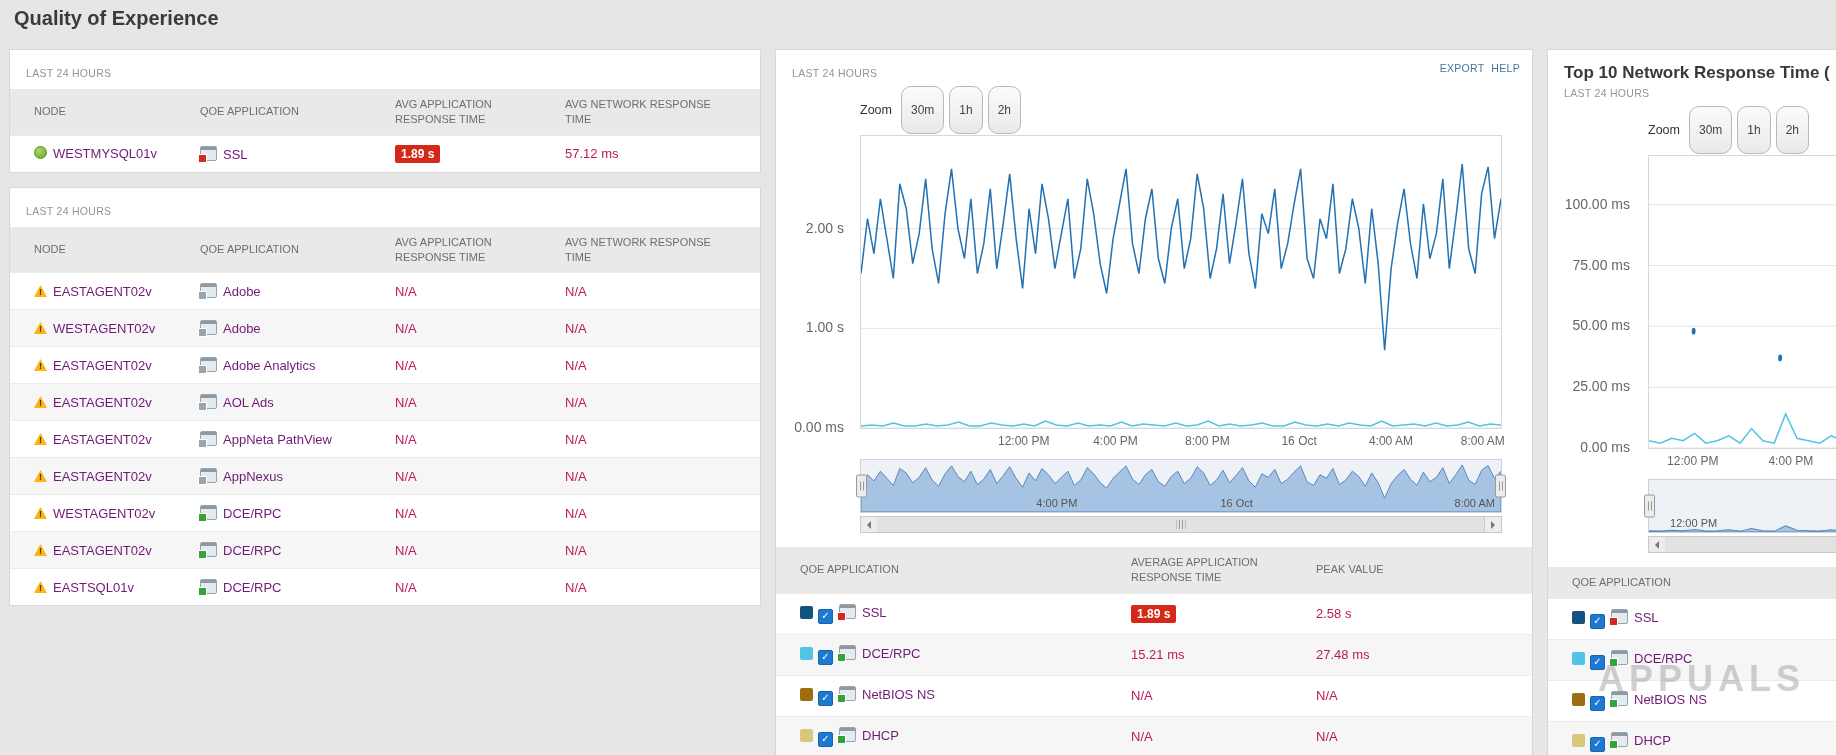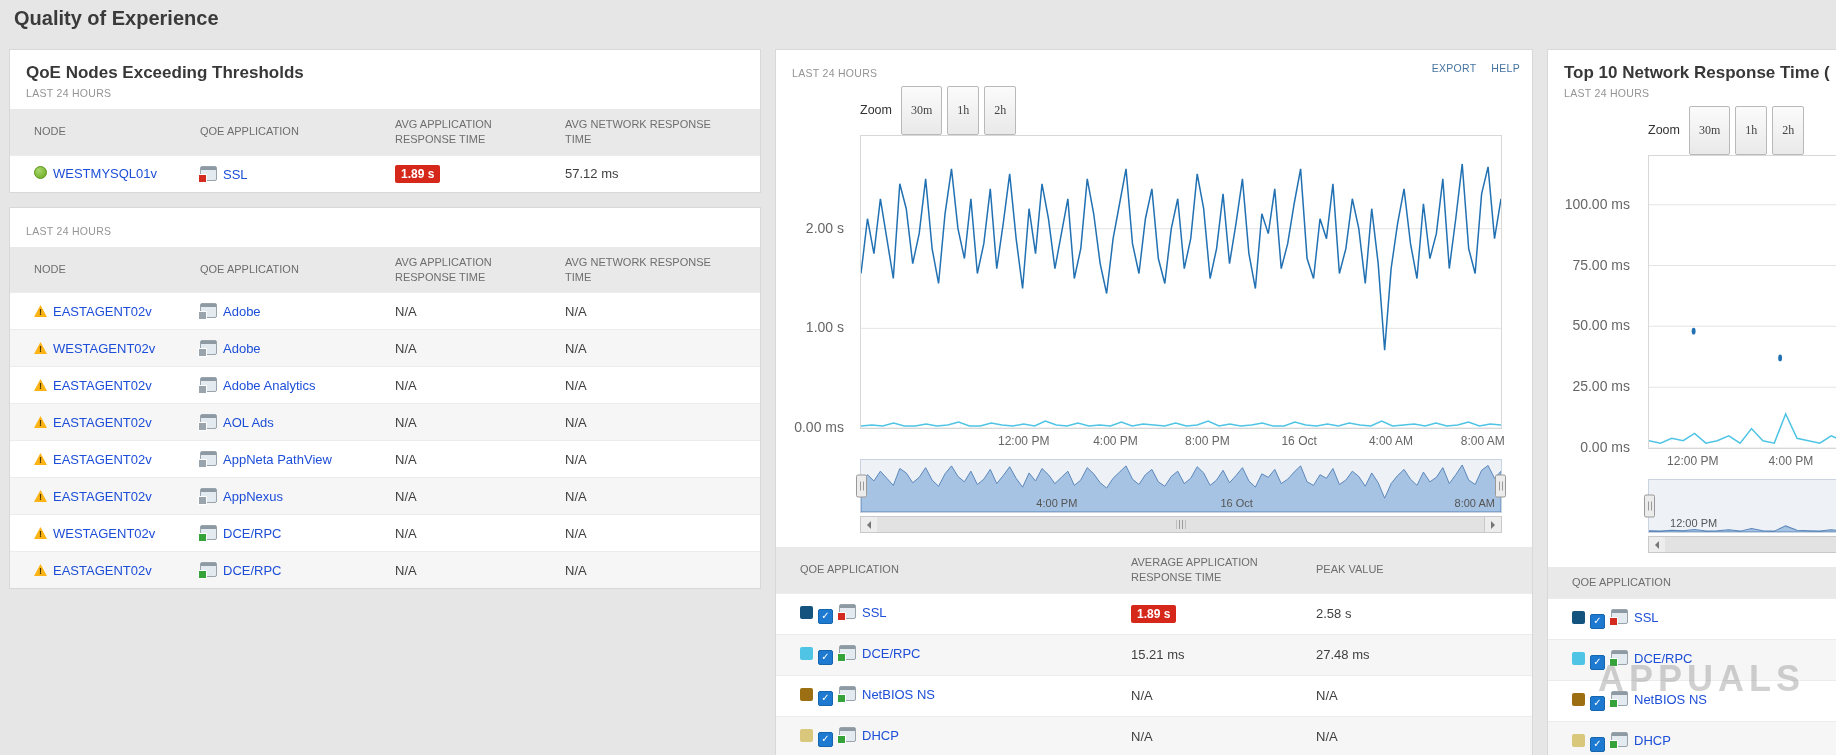--- a/index.html
+++ b/index.html
@@ -16,33 +16,33 @@
   
   .panel{background:#fff;border:1px solid #d8d8d8;box-sizing:border-box;}
   .col-left{position:absolute;left:9px;top:49px;width:752px;}
   .col-mid{position:absolute;left:775px;top:49px;width:758px;}
   .col-right{position:absolute;left:1547px;top:49px;width:700px;}
   .col-left .panel + .panel{margin-top:14px;}
   .res-header{position:relative;padding:13px 16px 10px;}
   .res-title{font-size:17px;font-weight:bold;color:#383838;white-space:nowrap;overflow:hidden;}
   .res-sub{margin-top:4px;font-size:10.5px;color:#949494;letter-spacing:.3px;}
   .res-links{position:absolute;right:12px;top:12px;font-size:10.5px;}
-  .res-links a{color:#46749f;text-decoration:none;margin-left:12px;letter-spacing:.3px;}
+  .res-links a{color:#46749f;text-decoration:none;margin-left:4px;letter-spacing:.3px;}
   
   table{width:100%;border-collapse:collapse;table-layout:fixed;}
   th{background:#e9e9e9;color:#6e6e6e;font-size:11px;font-weight:normal;text-align:left;
      padding:8px 10px;line-height:1.35;vertical-align:middle;}
   th.first{padding-left:24px;}
   th.wrap{padding-right:42px;margin-top:37px;}
   td{padding:10px 10px;border-top:1px solid #ececec;font-size:13px;vertical-align:middle;
      white-space:nowrap;overflow:hidden;}
   td.first{padding-left:24px;}
   tbody tr:nth-child(even){background:#f6f6f6;}
-  .lnk{color:#1d4ed8;text-decoration:none;font-size:13px;}
-  .metric{color:#404040;font-size:13px;}
+  .lnk{color:#701a75;text-decoration:none;font-size:13px;}
+  .metric{color:#be185d;font-size:13px;}
   .metric[data-style="alert"]{background:#d5281b;color:#fff;font-weight:bold;font-size:12px;
      padding:2px 6px;border-radius:2px;}
   
   .node-status{display:inline-block;width:13px;height:12px;position:relative;vertical-align:-1px;margin-right:6px;}
   .node-status[data-status="up"]{width:11px;height:11px;border-radius:50%;
      background:radial-gradient(circle at 35% 30%,#a8d66c,#67a81c);border:1px solid #5c981a;}
   .node-status[data-status="warning"]{background:#fcb316;
      clip-path:polygon(50% 0,100% 100%,0 100%);}
   .node-status[data-status="warning"]::after{content:"!";position:absolute;left:0;right:0;bottom:-1px;
      text-align:center;font-size:9px;font-weight:bold;color:#4d3a00;line-height:11px;}
@@ -58,21 +58,21 @@
   .swatch{display:inline-block;width:13px;height:13px;border-radius:2px;vertical-align:-2px;margin-right:5px;}
   .cbx{display:inline-block;width:13px;height:13px;background:#1e7ad1;border:1px solid #1565af;
      border-radius:2px;color:#fff;font-size:10px;line-height:12px;text-align:center;
      vertical-align:-2px;margin-right:6px;}
   .cbx::after{content:"\2713";}
   
   .zoom-row{margin:8px 30px 0 84px;height:26px;display:flex;align-items:center;}
   .col-right .zoom-row{margin-left:100px;}
   .zoom-label{font-size:12.5px;color:#333;margin-right:4px;}
   .zoom-btn{font-size:12px;padding:16px 9px;background:linear-gradient(#fbfbfb,#e9e9e9);
-     border:1px solid #b9b9b9;border-radius:2px;color:#444;margin-left:5px;font-family:Liberation Serif, serif;}
+     border:1px solid #b9b9b9;border-radius:10px;color:#444;margin-left:5px;font-family:Liberation Sans, sans-serif;}
   .plot-wrap{position:relative;margin:12px 30px 0 84px;}
   .col-right .plot-wrap{margin-left:100px;width:560px;}
   .plot-area{position:relative;height:292px;border:1px solid #d8d8d8;background:#fff;}
   .plot-area svg{position:absolute;left:0;top:0;width:100%;height:100%;}
   .ylabels{position:absolute;left:-84px;top:0;height:292px;width:76px;}
   .col-right .ylabels{left:-100px;width:90px;}
   .ytick{position:absolute;right:8px;transform:translateY(-50%);font-size:14px;color:#666;white-space:nowrap;}
   .xlabels{position:relative;height:22px;}
   .xtick{position:absolute;top:5px;transform:translateX(-50%);font-size:12px;color:#666;white-space:nowrap;}
   .navigator{position:relative;height:52px;margin-top:8px;background:#eef2f7;
@@ -106,21 +106,20 @@
 <body>
 
 <div class="page-header">
   <div class="page-title">Quality of Experience</div>
 </div>
 
 <div class="col-left">
 
   <div class="panel">
     <div class="res-header">
-      <div class="res-title">QoE Nodes Exceeding Thresholds</div>
       <div class="res-sub">LAST 24 HOURS</div>
     </div>
     <table>
       <colgroup>
           <col style="width:180px">
           <col style="width:195px">
           <col style="width:170px">
           <col>
         </colgroup>
       <thead>
@@ -199,20 +198,26 @@
           <td><span class="metric">N/A</span></td>
         </tr>
         <tr>
           <td class="first"><span class="node-status" data-status="warning"></span><a class="lnk">WESTAGENT02v</a></td>
           <td><span class="app-icon" data-badge="green"></span><a class="lnk">DCE/RPC</a></td>
           <td><span class="metric">N/A</span></td>
           <td><span class="metric">N/A</span></td>
         </tr>
         <tr>
           <td class="first"><span class="node-status" data-status="warning"></span><a class="lnk">EASTAGENT02v</a></td>
+          <td><span class="app-icon" data-badge="green"></span><a class="lnk">DCE/RPC</a></td>
+          <td><span class="metric">N/A</span></td>
+          <td><span class="metric">N/A</span></td>
+        </tr>
+        <tr>
+          <td class="first"><span class="node-status" data-status="warning"></span><a class="lnk">EASTSQL01v</a></td>
           <td><span class="app-icon" data-badge="green"></span><a class="lnk">DCE/RPC</a></td>
           <td><span class="metric">N/A</span></td>
           <td><span class="metric">N/A</span></td>
         </tr>
       </tbody>
     </table>
   </div>
 </div>
 
 <div class="col-mid">

